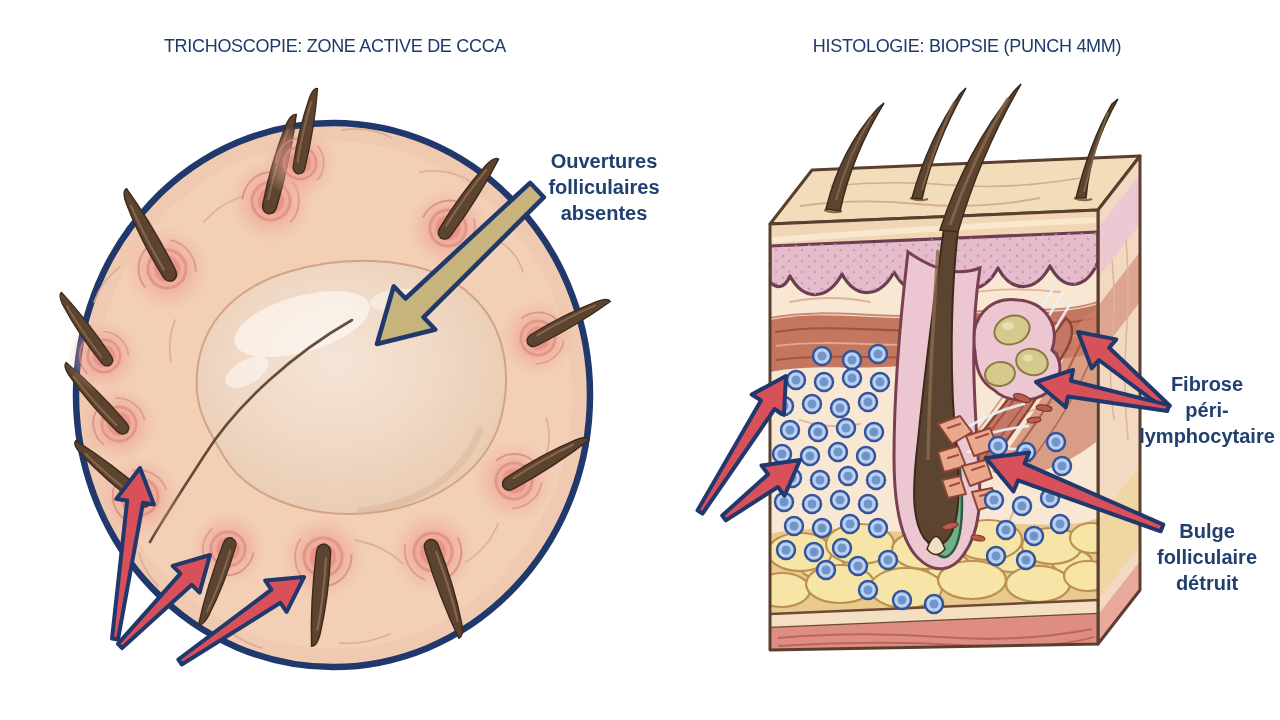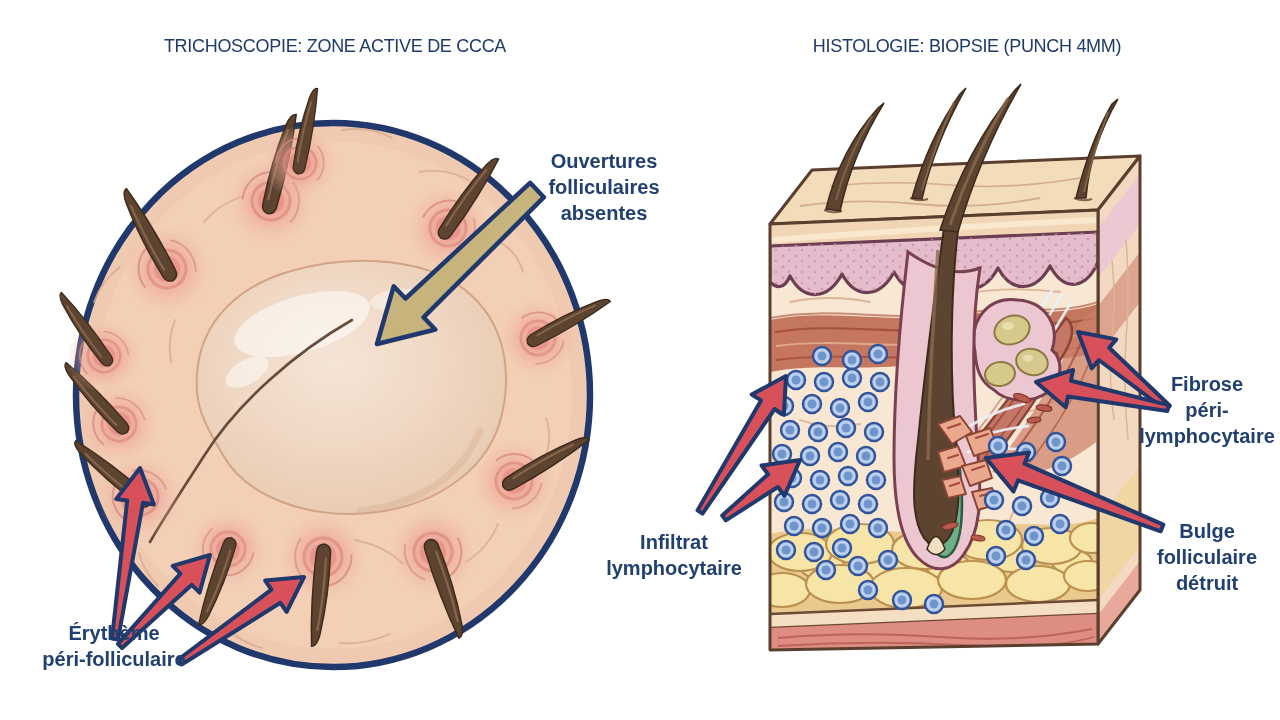--- a/index.html
+++ b/index.html
@@ -373,24 +373,20 @@
     </g>
   </g>
 </svg>
 
 <div class="title" id="t-left">TRICHOSCOPIE: ZONE ACTIVE DE CCCA</div>
 <div class="title" id="t-right">HISTOLOGIE: BIOPSIE (PUNCH 4MM)</div>
 
 <div class="lbl" id="l-ouv">Ouvertures
 folliculaires
 absentes</div>
-<div class="lbl" id="l-ery">Érythème
-péri-folliculaire</div>
-<div class="lbl" id="l-inf">Infiltrat
-lymphocytaire</div>
 <div class="lbl" id="l-fib">Fibrose
 péri-
 lymphocytaire</div>
 <div class="lbl" id="l-bul">Bulge
 folliculaire
 détruit</div>
 
 </div>
 
 </body></html>

